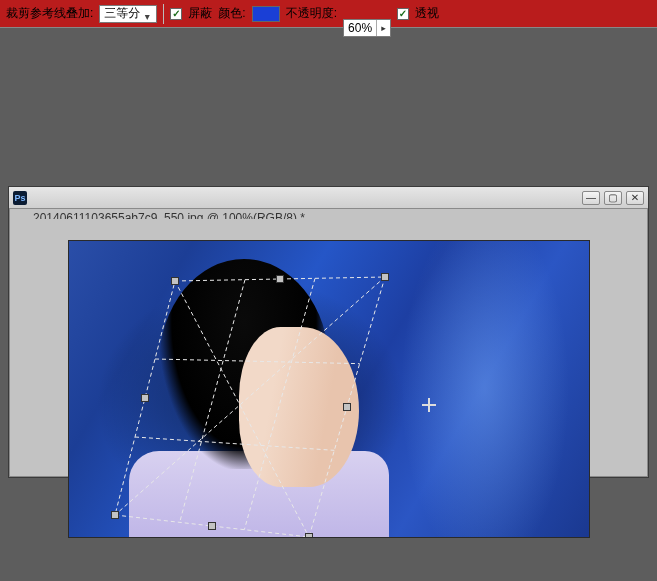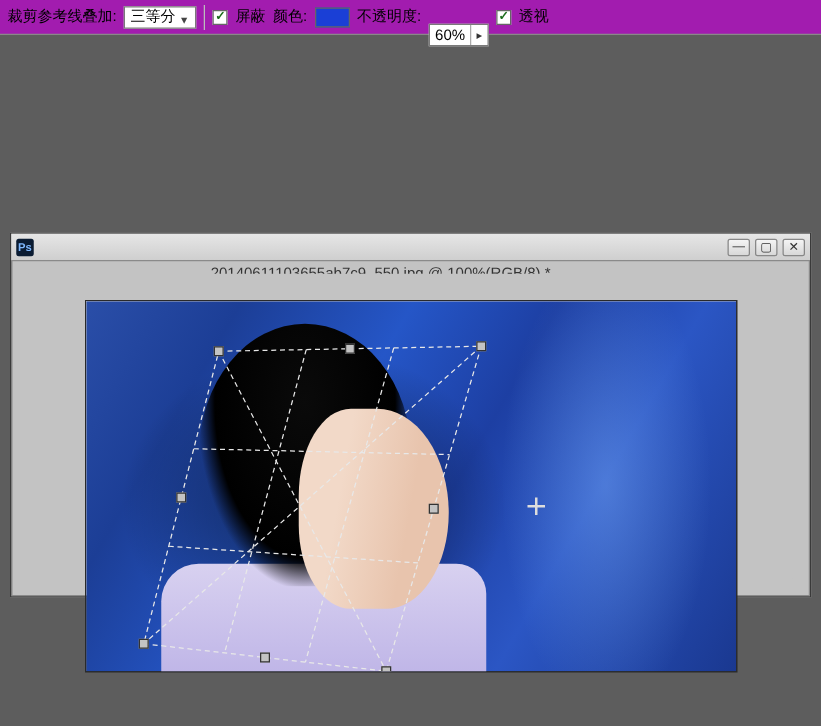--- a/index.html
+++ b/index.html
@@ -1,19 +1,19 @@
 <!DOCTYPE html>
 <html><head>
 <meta charset="utf-8">
 <style>
 * { margin: 0; padding: 0; box-sizing: border-box; font-family: "Microsoft YaHei", Arial, sans-serif; }
 body { background: #5d5d5d; width: 657px; height: 581px; overflow: hidden; font-size: 12px; }
 
 .options-bar {
-  background: #a21caf;
+  background: #b91c1c;
   border-bottom: 1px solid #888;
   height: 28px;
   display: flex;
   align-items: center;
   padding: 0 6px;
   gap: 6px;
 }
 .options-bar .label { color: #000; }
 .select-box {
   display: flex;
@@ -71,21 +71,20 @@
 
 .doc-window {
   position: absolute;
   left: 8px;
   top: 158px;
   right: 8px;
   height: 292px;
   background: #c3c3c3;
   border: 1px solid #3a3a3a;
   box-shadow: 0 0 0 1px #8a8a8a inset;
-  text-align: center;
 }
 .doc-titlebar {
   height: 22px;
   background: linear-gradient(#e6e6e6, #cfcfcf);
   border-bottom: 1px solid #8a8a8a;
   display: flex;
   align-items: center;
   padding: 0 4px;
   gap: 6px;
 }

